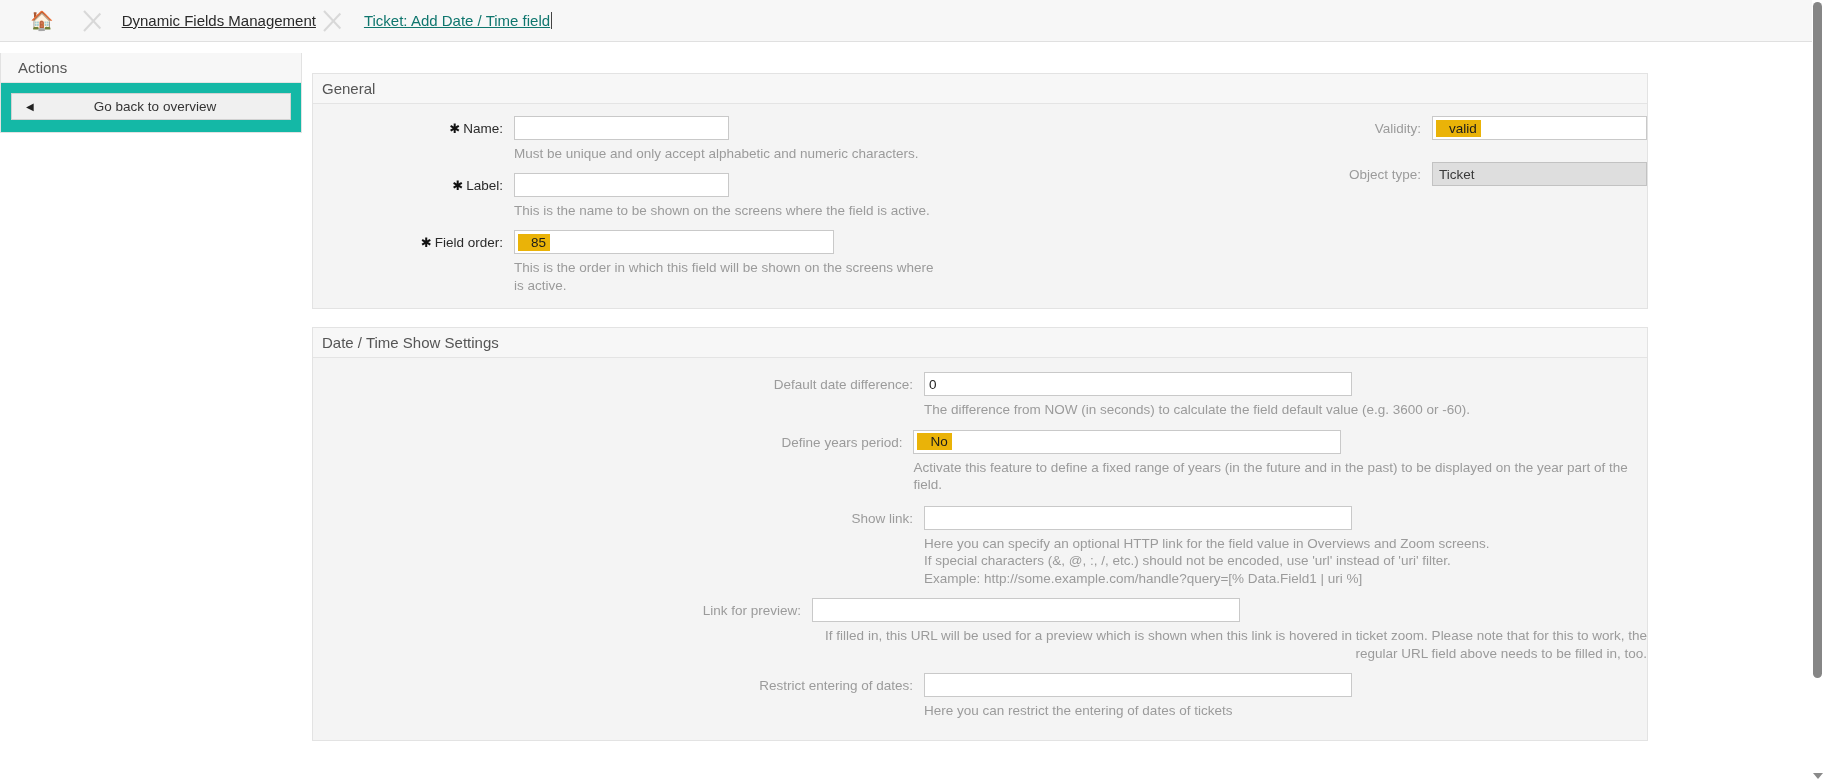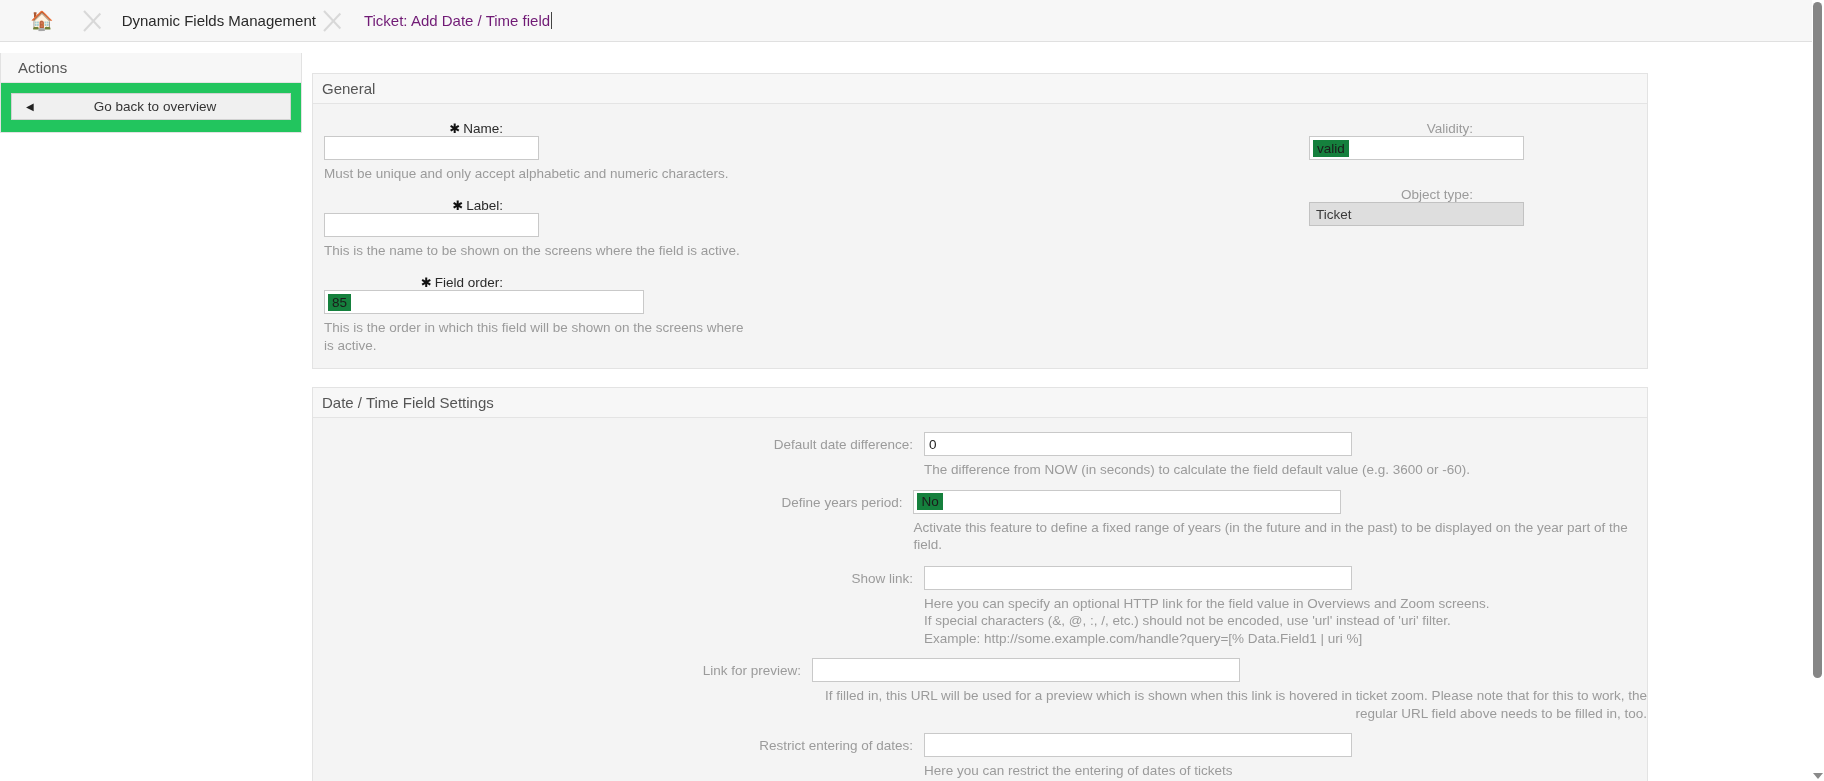--- a/index.html
+++ b/index.html
@@ -51,24 +51,24 @@
     top: 10px;
     transform: rotate(47deg);
     transform-origin: left center;
   }
   .crumb-sep::after {
     bottom: 9px;
     transform: rotate(-47deg);
     transform-origin: left center;
   }
   .crumb.current {
-    color: #701a75;
+    color: #0f766e;
     padding-left: 2px;
   }
-  .crumb-label { line-height: 42px; }
+  .crumb-label { line-height: 42px; text-decoration: underline; }
   .caret {
     display: inline-block;
     width: 1px;
     height: 17px;
     background: #444;
     margin-left: 1px;
     vertical-align: -3px;
   }
   .home-glyph {
     font-size: 19px;
@@ -77,21 +77,21 @@
     display: block;
   }
 
   
   #sidebar {
     position: absolute;
     left: 0; top: 53px;
     width: 302px;
   }
   .widget {
-    background: #22c55e;
+    background: #14b8a6;
     border: 1px solid #e2e2e2;
     border-top: none;
   }
   .widget-header {
     height: 30px;
     background: #f7f7f7;
     border-bottom: 1px solid #e4e4e4;
     display: flex;
     align-items: center;
     padding-left: 17px;
@@ -149,21 +149,20 @@
   .panel-body { position: relative; }
 
   .cols { display: flex; }
   .col-left  { width: 985px; position: relative; padding-top: 12px; padding-bottom: 14px;}
   .col-right { flex: 1; position: relative; padding-top: 12px; }
 
   .frow {
     display: flex;
     align-items: flex-start;
     margin-bottom: 0;
-    flex-direction: column;
   }
   .frow .flabel {
     font-size: 13.5px;
     color: #9b9b9b;
     text-align: right;
     padding-top: 5px;
     white-space: nowrap;
   }
   .frow .flabel.req {
     color: #2a2a2a;
@@ -187,22 +186,22 @@
     border: 1px solid #c9c9c9;
     background: #ffffff;
     font-size: 13.5px;
     color: #1b1b1b;
     display: flex;
     align-items: center;
     padding: 0 3px;
     cursor: pointer;
   }
   .selectbox .sel {
-    background: #15803d;
-    padding: 1px 4px 1px 4px;
+    background: #eab308;
+    padding: 1px 4px 1px 13px;
     line-height: 15px;
   }
   .readonly {
     height: 24px;
     border: 1px solid #c2c2c2;
     background: #dedede;
     font-size: 13.5px;
     color: #3a3a3a;
     display: flex;
     align-items: center;
@@ -342,21 +341,21 @@
               <div class="readonly" style="width:215px;">Ticket</div>
             </div>
           </div>
         </div>
 
       </div>
     </div>
   </div>
 
   <div class="panel">
-    <div class="panel-header">Date / Time Field Settings</div>
+    <div class="panel-header">Date / Time Show Settings</div>
     <div class="panel-body" style="padding:14px 0 20px 0;">
 
       <div class="drow">
         <div class="dlabel">Default date difference:</div>
         <div class="dctrl">
           <input class="txt" style="width: 428px;" type="text" value="0">
           <div class="hint">The difference from NOW (in seconds) to calculate the field default value (e.g. 3600 or -60).</div>
         </div>
       </div>
 

